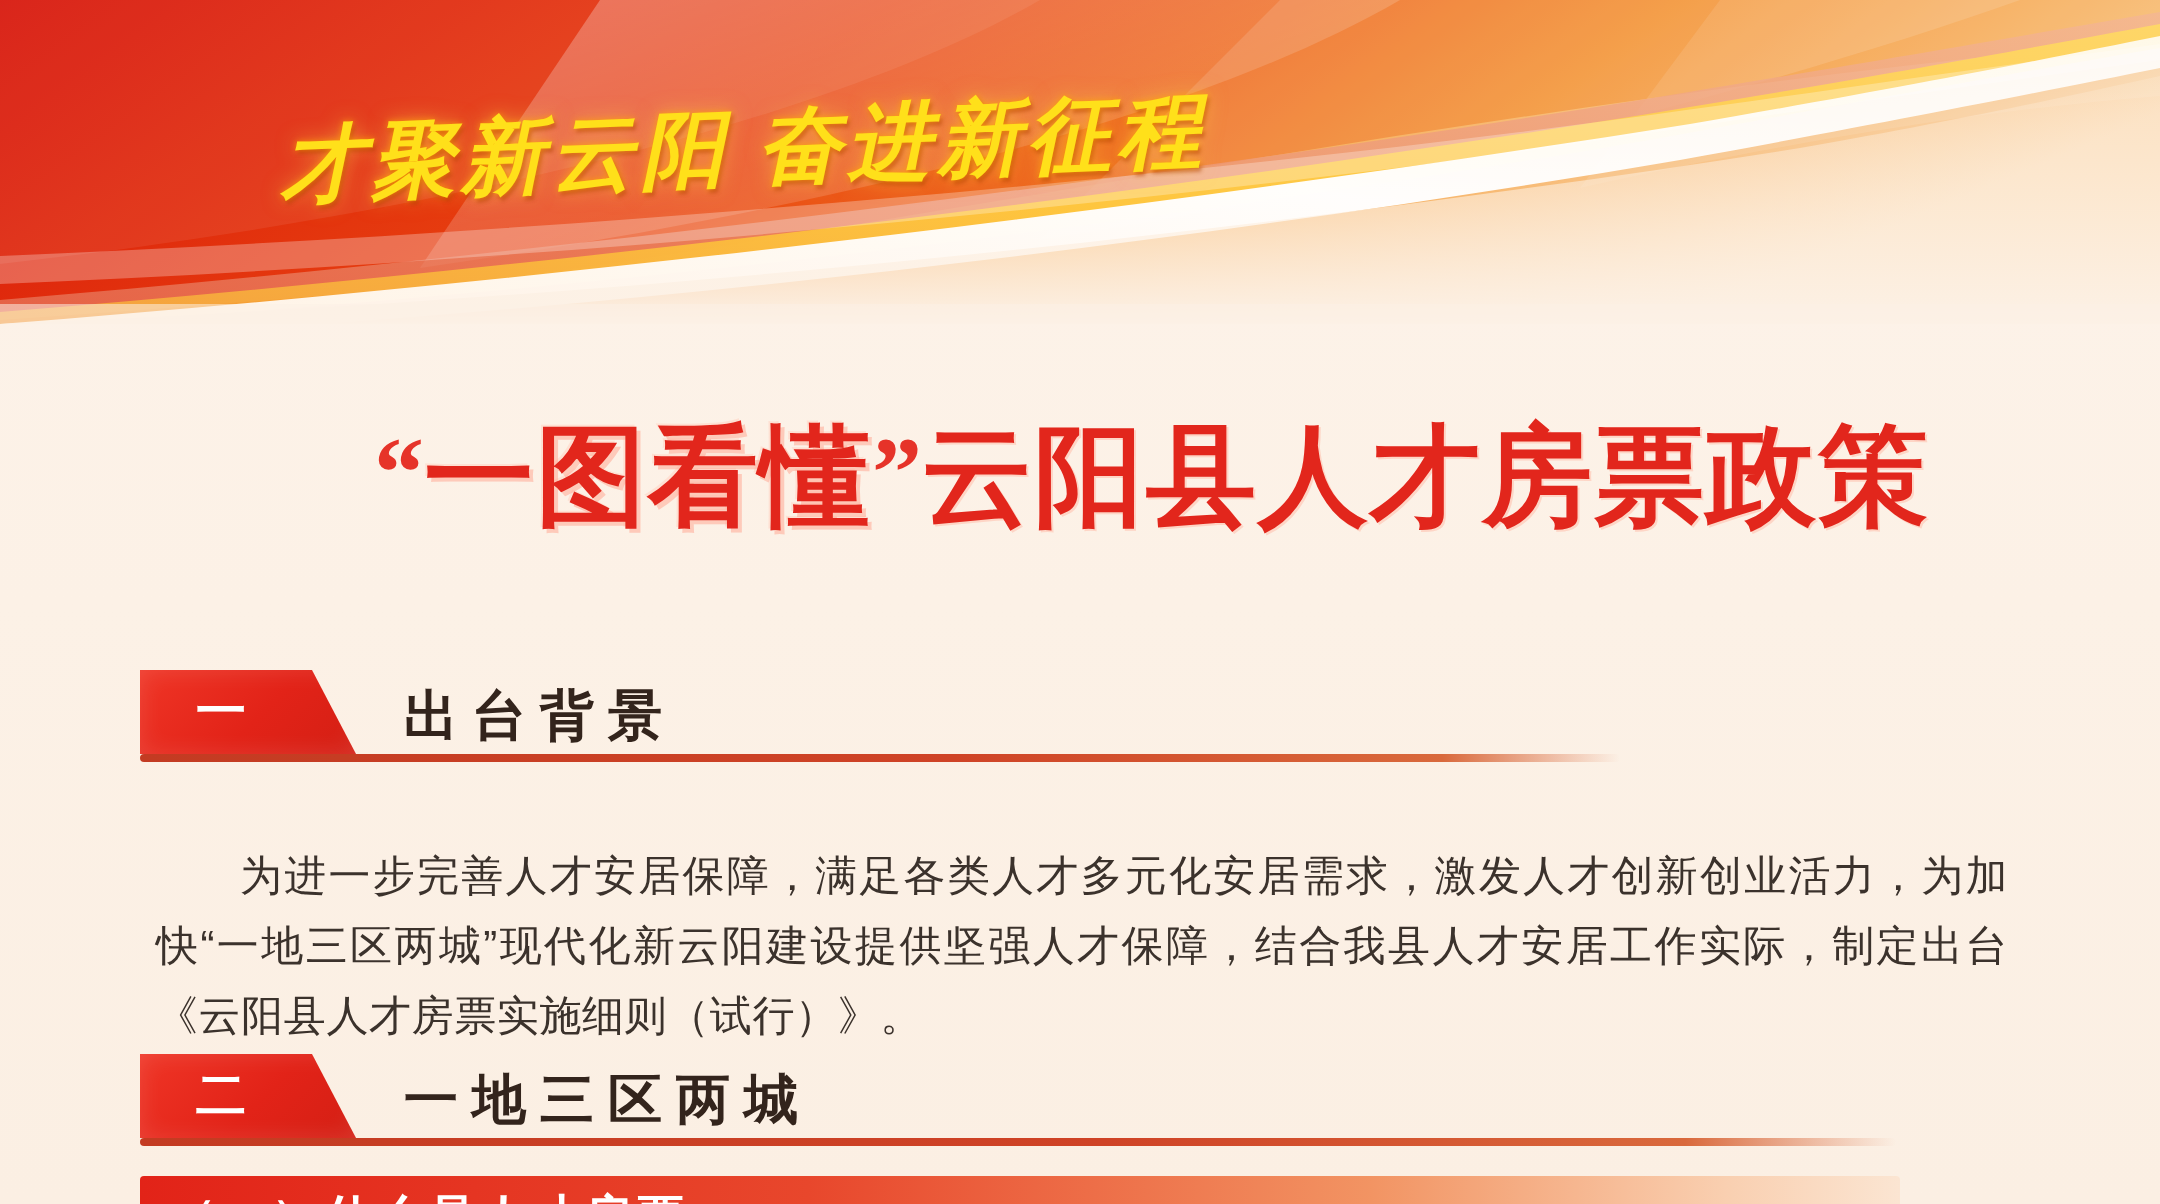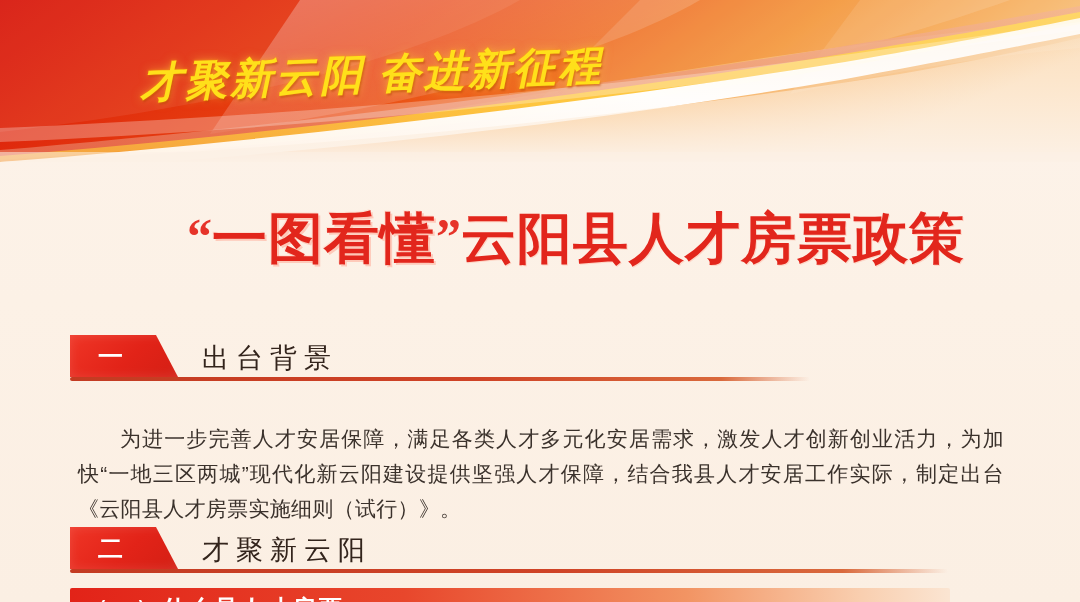--- a/index.html
+++ b/index.html
@@ -122,21 +122,21 @@
   }
   .section-title {
     position: absolute;
     left: 132px;
     top: 2px;
     height: 42px;
     display: flex;
     align-items: center;
     font-family: "Liberation Sans", "DejaVu Sans", sans-serif;
     font-size: 27px;
-    font-weight: normal;
+    font-weight: bold;
     color: #33241C;
     letter-spacing: 7px;
     white-space: nowrap;
   }
   .section-rule {
     position: absolute;
     left: 70px;
     height: 4px;
     background: linear-gradient(90deg, #C33B22 0%, #CF4326 55%, #D9693C 88%, rgba(217,105,60,0) 100%);
     border-radius: 2px;
@@ -264,21 +264,21 @@
     <div class="section-title">出台背景</div>
   </div>
   <div class="section-rule" style="top:377px; width:740px;"></div>
 
   <p class="body-text">为进一步完善人才安居保障，满足各类人才多元化安居需求，激发人才创新创业活力，为加快“一地三区两城”现代化新云阳建设提供坚强人才保障，结合我县人才安居工作实际，制定出台《云阳县人才房票实施细则（试行）》。</p>
 
   <div class="section-head" style="top:527px;">
     <div class="badge">
       <span class="badge-num">二</span>
     </div>
-    <div class="section-title">才聚新云阳</div>
+    <div class="section-title">一地三区两城</div>
   </div>
   <div class="section-rule" style="top:569px; width:878px;"></div>
 
   <div class="sub-bar">
     <span class="sub-bar-label">（一）什么是人才房票</span>
   </div>
 
 </div>
 
 </body></html>

